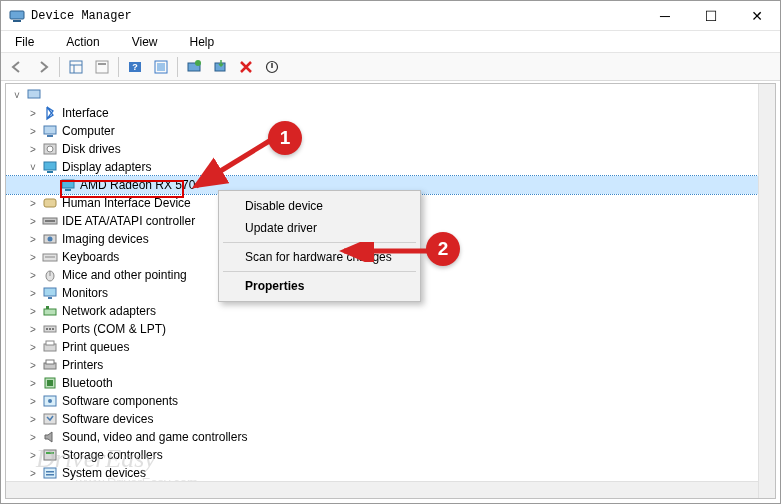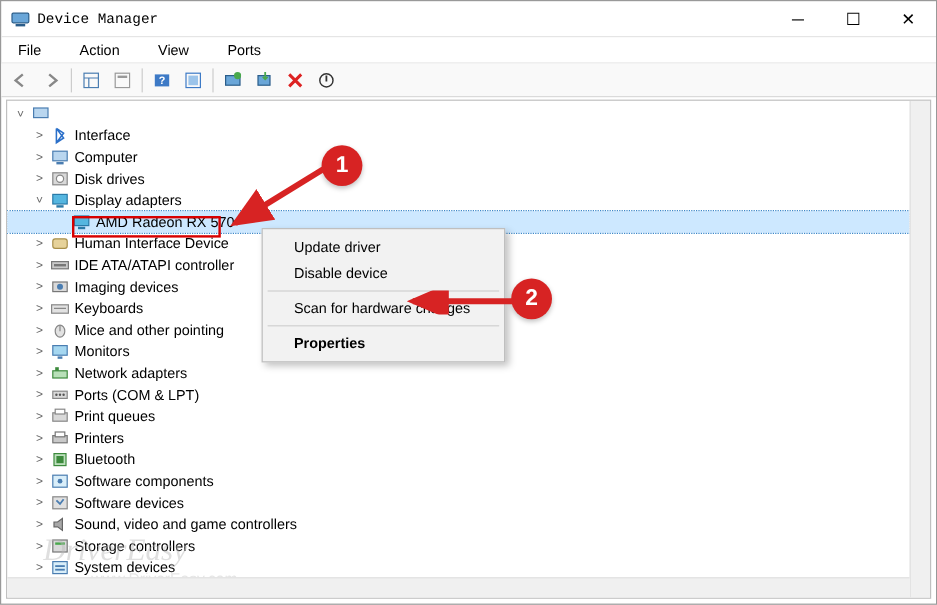--- a/index.html
+++ b/index.html
@@ -131,21 +131,21 @@
     <div class="win-btn">─</div>
     <div class="win-btn">☐</div>
     <div class="win-btn">✕</div>
   </div>
 </div>
 
 <div class="menubar">
   <span class="menu-item">File</span>
   <span class="menu-item">Action</span>
   <span class="menu-item">View</span>
-  <span class="menu-item">Ports</span>
+  <span class="menu-item">Help</span>
 </div>
 
 <div class="toolbar">
   <div class="tb-btn">
       <svg width="14" height="14">
         <path d="M9 2 L3 7 L9 12" stroke="#888" stroke-width="2" fill="none"></path>
       </svg>
     </div>
   <div class="tb-btn">
       <svg width="14" height="14">
@@ -429,22 +429,22 @@
           </span>
           <span>System devices</span>
         </div>
       </div>
   </div>
 
   <div class="selected-box sel-1"></div>
   <div class="selected-box sel-2"></div>
 
   <div class="context-menu">
+    <div class="ctx-item">Disable device</div>
     <div class="ctx-item">Update driver</div>
-    <div class="ctx-item">Disable device</div>
     <div class="ctx-sep"></div>
     <div class="ctx-item">Scan for hardware changes</div>
     <div class="ctx-sep"></div>
     <div class="ctx-item ctx-bold">Properties</div>
   </div>
 
   <div class="anno-circle anno1">1</div>
   <div class="anno-circle anno2">2</div>
 
   <svg class="arrow" style="top:52px;left:180px" width="100" height="60">

